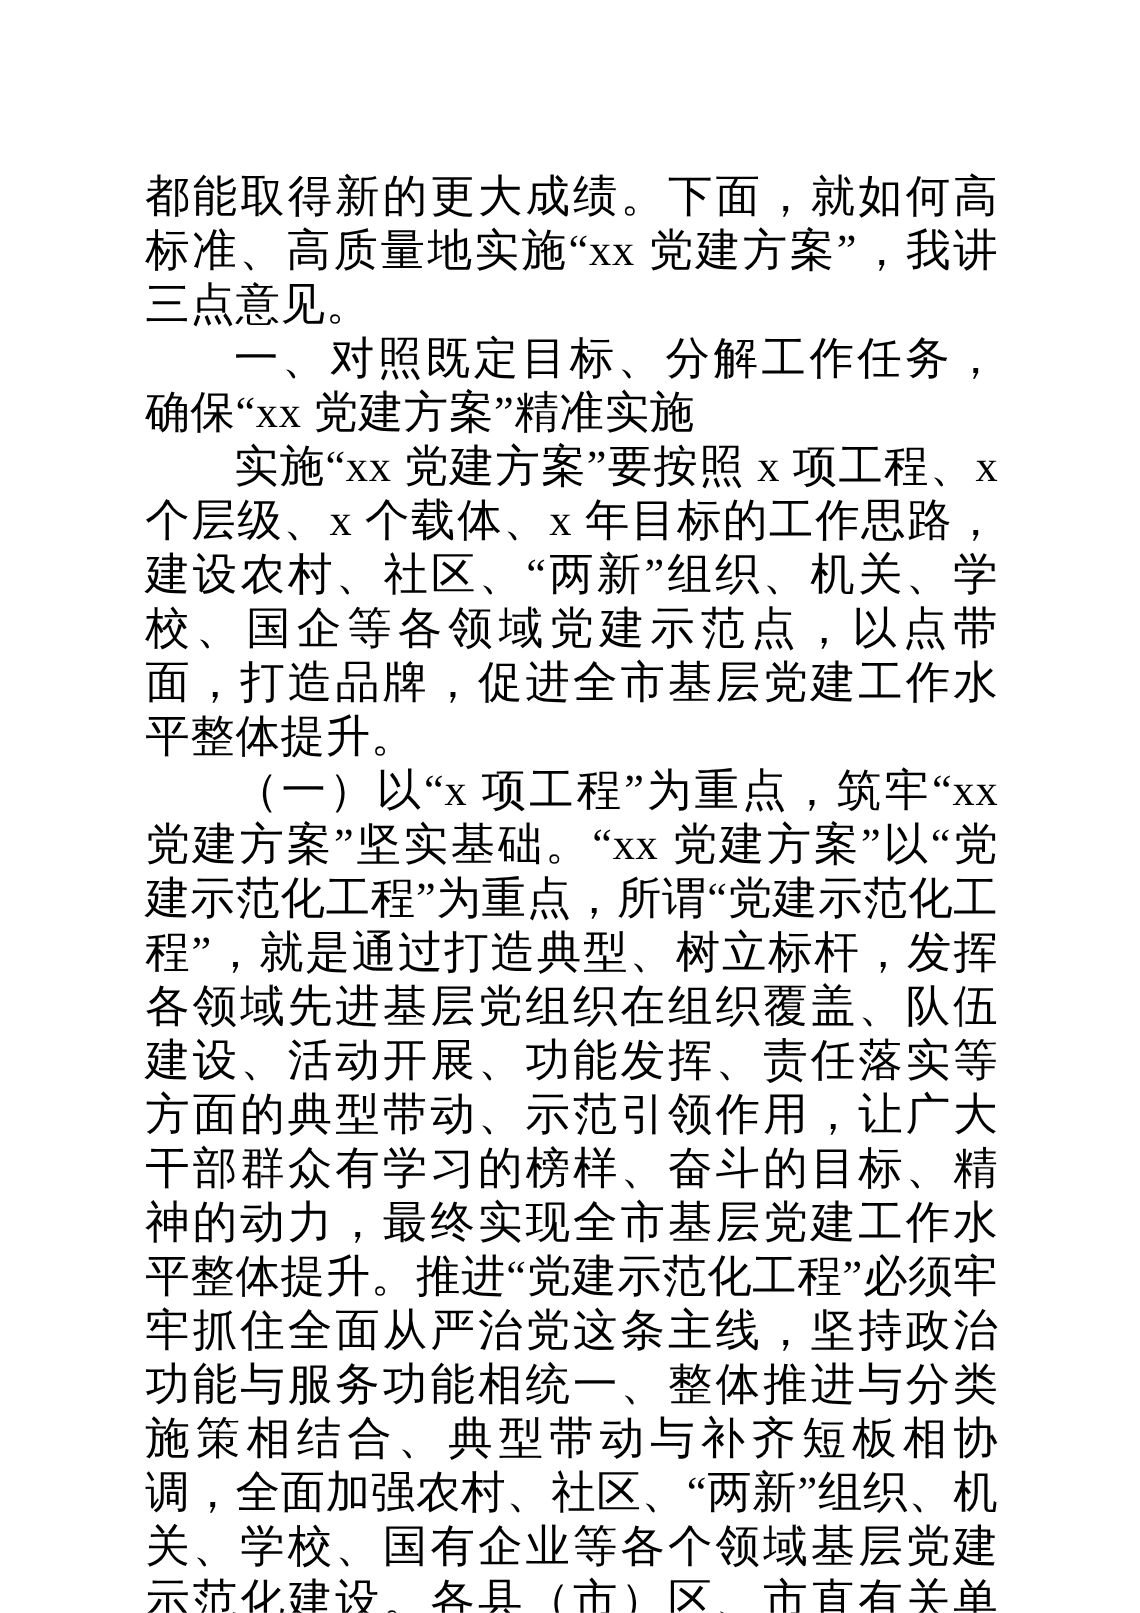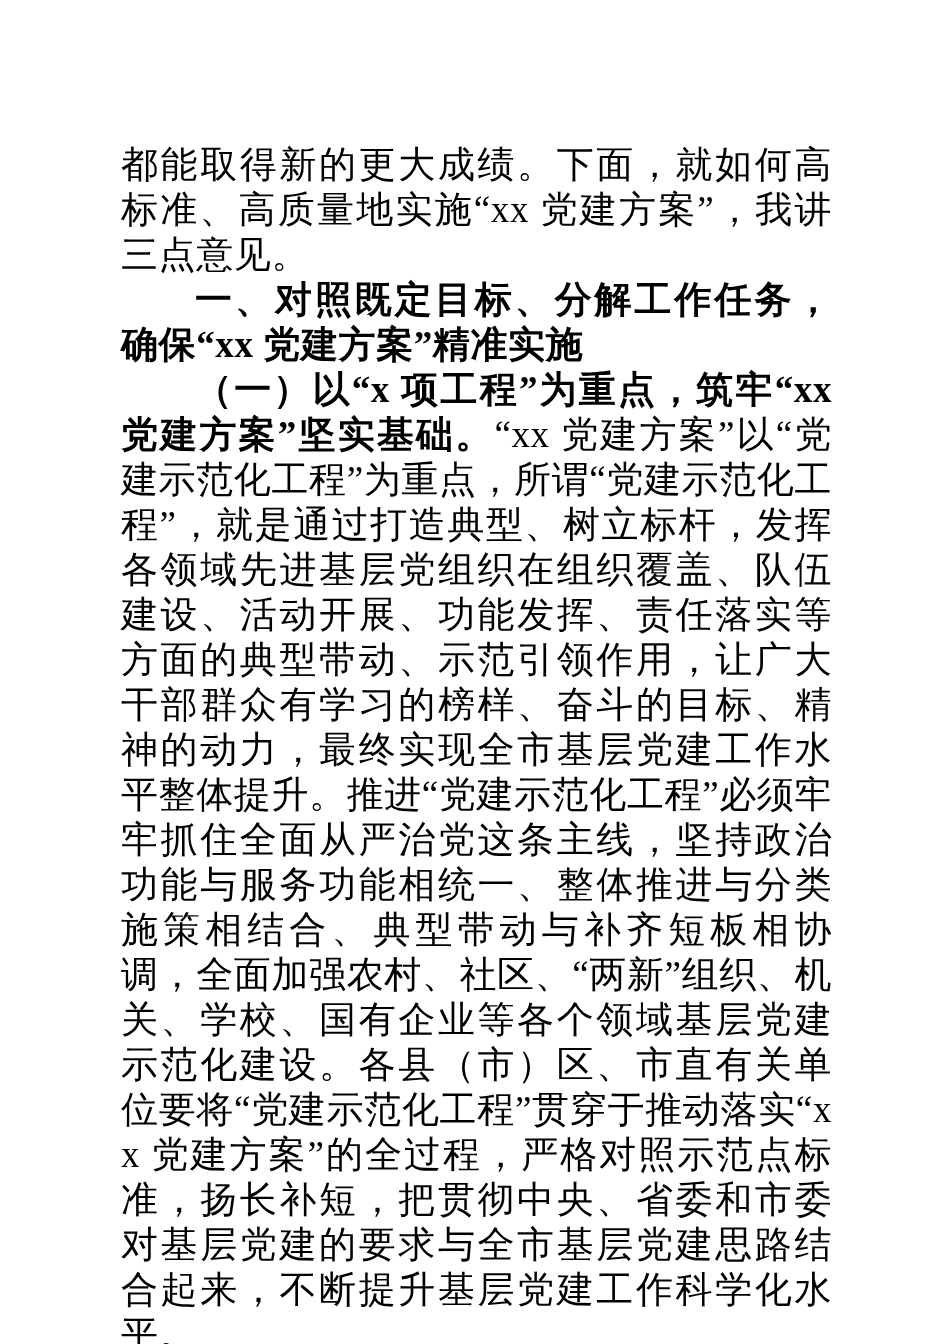--- a/index.html
+++ b/index.html
@@ -26,28 +26,29 @@
     font-size: 37px;
     line-height: 45px;
     text-align: justify;
     letter-spacing: 0.6px;
     word-break: break-all;
   }
   .indent {
     text-indent: 2em;
   }
   .bold {
-    font-weight: bold;
+    font-weight: normal;
   }
 </style>
 </head>
 <body>
 
 <div class="page">
 
   <p class="para"><span>都能取得新的更大成绩。下面，就如何高标准、高质量地实施“xx 党建方案”，我讲三点意见。</span></p>
 
   <p class="para indent bold"><span>一、对照既定目标、分解工作任务，确保“xx 党建方案”精准实施</span></p>
 
+  <p class="para indent"><span>实施“xx 党建方案”要按照 x 项工程、x 个层级、x 个载体、x 年目标的工作思路，建设农村、社区、“两新”组织、机关、学校、国企等各领域党建示范点，以点带面，打造品牌，促进全市基层党建工作水平整体提升。</span></p>
 
   <p class="para indent"><span class="bold">（一）以“x 项工程”为重点，筑牢“xx 党建方案”坚实基础。</span><span>“xx 党建方案”以“党建示范化工程”为重点，所谓“党建示范化工程”，就是通过打造典型、树立标杆，发挥各领域先进基层党组织在组织覆盖、队伍建设、活动开展、功能发挥、责任落实等方面的典型带动、示范引领作用，让广大干部群众有学习的榜样、奋斗的目标、精神的动力，最终实现全市基层党建工作水平整体提升。推进“党建示范化工程”必须牢牢抓住全面从严治党这条主线，坚持政治功能与服务功能相统一、整体推进与分类施策相结合、典型带动与补齐短板相协调，全面加强农村、社区、“两新”组织、机关、学校、国有企业等各个领域基层党建示范化建设。各县（市）区、市直有关单位要将“党建示范化工程”贯穿于推动落实“xx 党建方案”的全过程，严格对照示范点标准，扬长补短，把贯彻中央、省委和市委对基层党建的要求与全市基层党建思路结合起来，不断提升基层党建工作科学化水平。</span></p>
 
 </div>
 
 </body></html>

